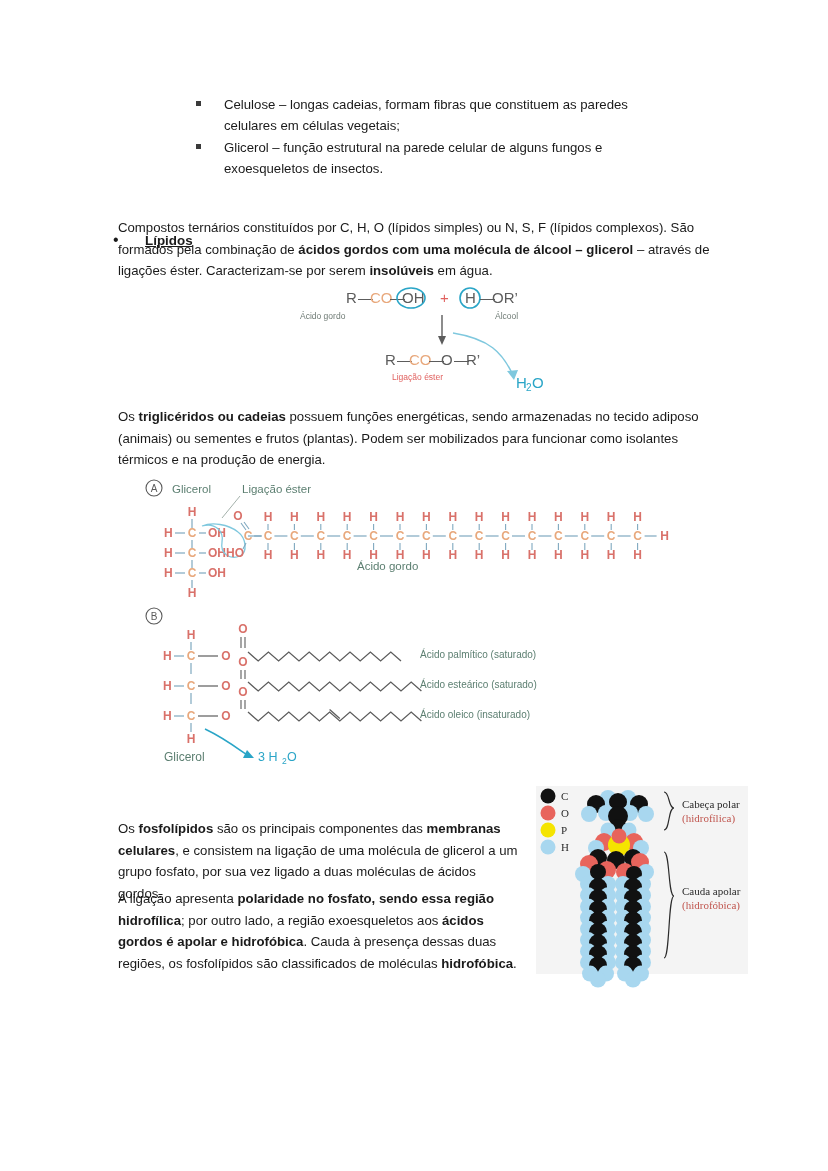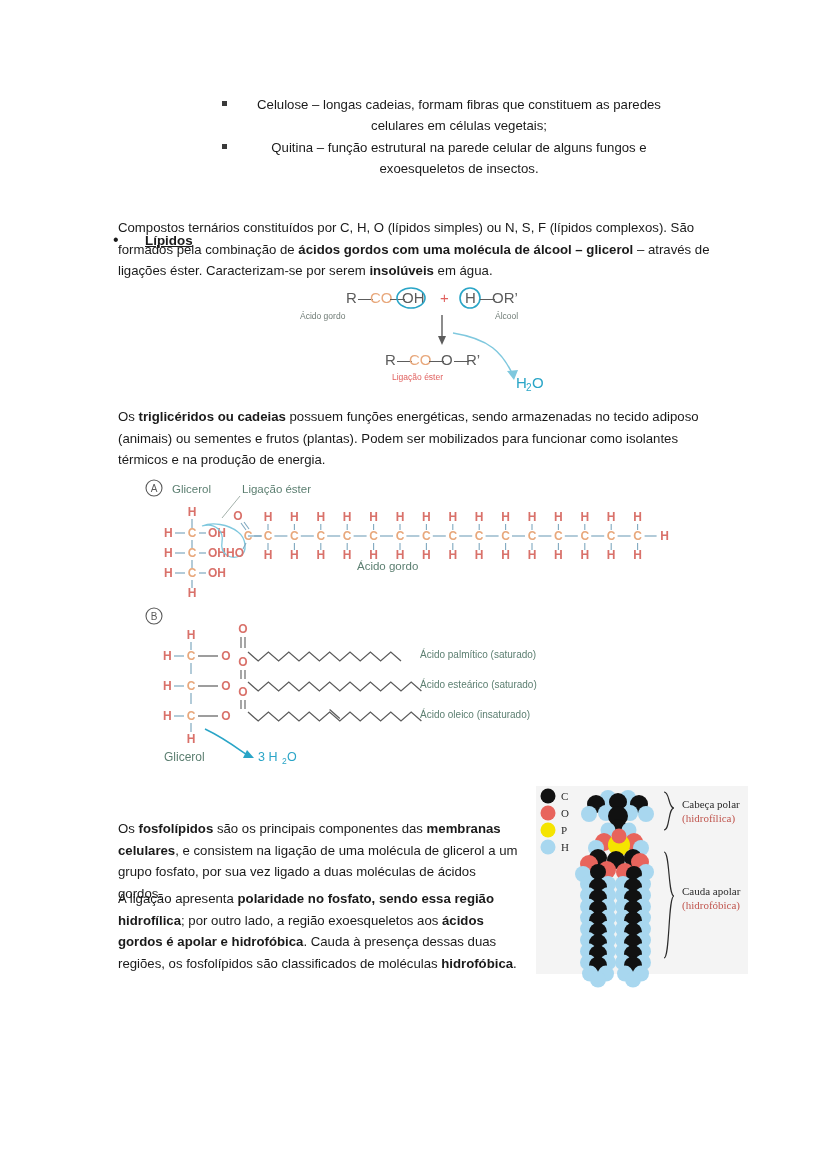--- a/index.html
+++ b/index.html
@@ -17,24 +17,23 @@
   }
   .page {
     position: absolute;
     inset: 0;
     background: #fff;
   }
 
   
   .sub-list {
     position: absolute;
-    left: 210px;
+    left: 196px;
     top: 94px;
     width: 470px;
-    text-align: center;
   }
   .sub-item {
     display: flex;
     align-items: flex-start;
     font-size: 13.2px;
     line-height: 21px;
     margin-bottom: 1px;
   }
   .sq-marker {
     width: 10px;
@@ -123,21 +122,21 @@
 
 <div class="page">
 
   <div class="sub-list">
     <div class="sub-item">
       <div class="sq-marker noselect"><span></span></div>
       <div class="sub-text">Celulose – longas cadeias, formam fibras que constituem as paredes celulares em células vegetais;</div>
     </div>
     <div class="sub-item">
       <div class="sq-marker noselect"><span></span></div>
-      <div class="sub-text">Quitina – função estrutural na parede celular de alguns fungos e exoesqueletos de insectos.</div>
+      <div class="sub-text">Glicerol – função estrutural na parede celular de alguns fungos e exoesqueletos de insectos.</div>
     </div>
   </div>
 
   <div class="heading-row">
     <div class="dot-marker noselect">•</div>
     <div class="heading-label">Lípidos</div>
   </div>
 
   <div class="para" id="para-composto">
     <span>Compostos ternários constituídos por C, H, O (lípidos simples) ou N, S, F (lípidos complexos). São formados pela combinação de </span><b>ácidos gordos com uma molécula de álcool – glicerol</b><span> – através de ligações éster. Caracterizam-se por serem </span><b>insolúveis</b><span> em água.</span>

